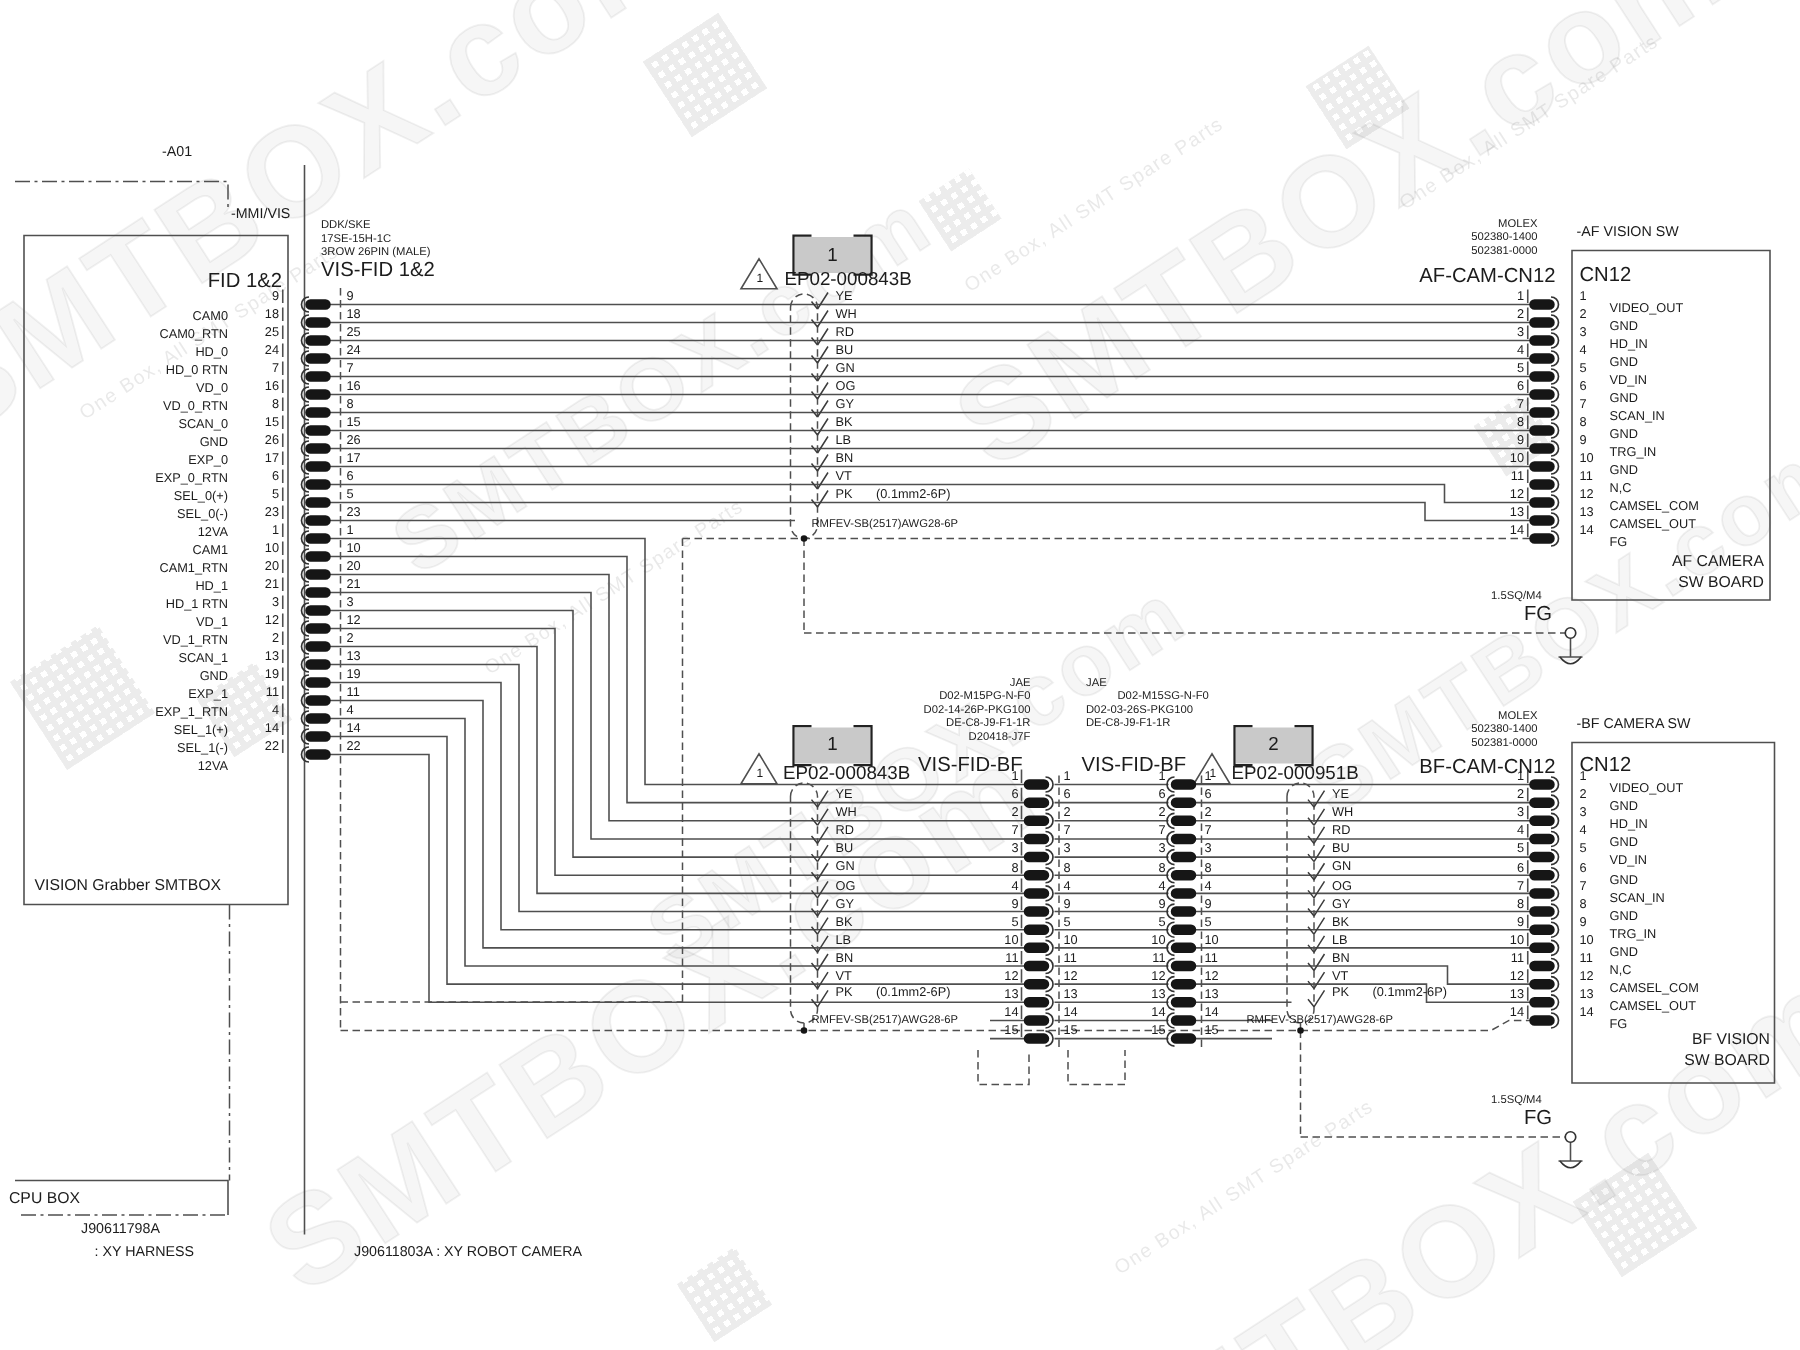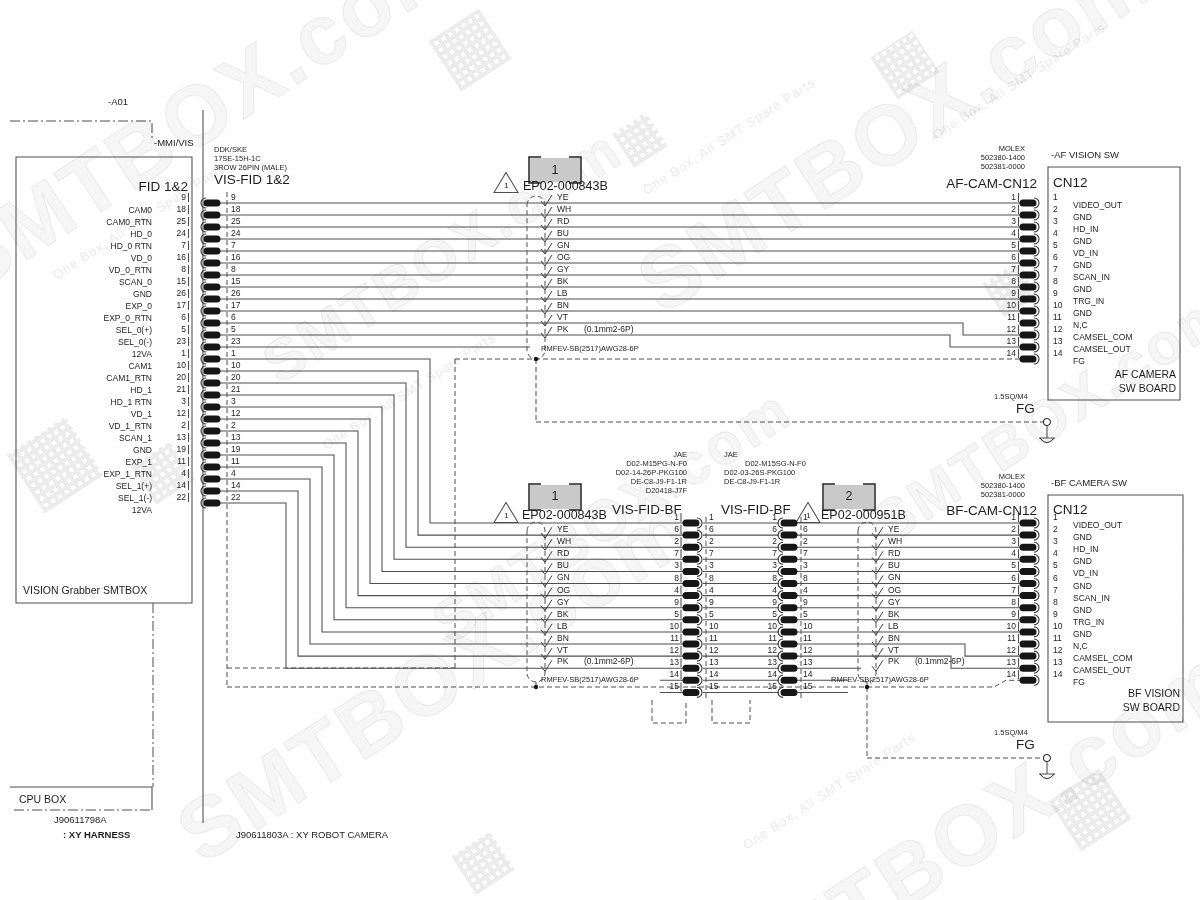--- a/index.html
+++ b/index.html
@@ -91,23 +91,23 @@
         <path d="M206 198A5 5 0 1 0 206 208M206 210A5 5 0 1 0 206 220M206 222A5 5 0 1 0 206 232M206 234A5 5 0 1 0 206 244M206 246A5 5 0 1 0 206 256M206 258A5 5 0 1 0 206 268M206 270A5 5 0 1 0 206 280M206 282A5 5 0 1 0 206 292M206 294A5 5 0 1 0 206 304M206 306A5 5 0 1 0 206 316M206 318A5 5 0 1 0 206 328M206 330A5 5 0 1 0 206 340M206 342A5 5 0 1 0 206 352M206 354A5 5 0 1 0 206 364M206 366A5 5 0 1 0 206 376M206 378A5 5 0 1 0 206 388M206 390A5 5 0 1 0 206 400M206 402A5 5 0 1 0 206 412M206 414A5 5 0 1 0 206 424M206 426A5 5 0 1 0 206 436M206 438A5 5 0 1 0 206 448M206 450A5 5 0 1 0 206 460M206 462A5 5 0 1 0 206 472M206 474A5 5 0 1 0 206 484M206 486A5 5 0 1 0 206 496M206 498A5 5 0 1 0 206 508M1034 198A5 5 0 1 1 1034 208M1034 210A5 5 0 1 1 1034 220M1034 222A5 5 0 1 1 1034 232M1034 234A5 5 0 1 1 1034 244M1034 246A5 5 0 1 1 1034 256M1034 258A5 5 0 1 1 1034 268M1034 270A5 5 0 1 1 1034 280M1034 282A5 5 0 1 1 1034 292M1034 294A5 5 0 1 1 1034 304M1034 306A5 5 0 1 1 1034 316M1034 318A5 5 0 1 1 1034 328M1034 330A5 5 0 1 1 1034 340M1034 342A5 5 0 1 1 1034 352M1034 354A5 5 0 1 1 1034 364M1034 518A5 5 0 1 1 1034 528M1034 530.1A5 5 0 1 1 1034 540.1M1034 542.2A5 5 0 1 1 1034 552.2M1034 554.3A5 5 0 1 1 1034 564.3M1034 566.4A5 5 0 1 1 1034 576.4M1034 578.5A5 5 0 1 1 1034 588.5M1034 590.6A5 5 0 1 1 1034 600.6M1034 602.7A5 5 0 1 1 1034 612.7M1034 614.8A5 5 0 1 1 1034 624.8M1034 626.9A5 5 0 1 1 1034 636.9M1034 639A5 5 0 1 1 1034 649M1034 651.1A5 5 0 1 1 1034 661.1M1034 663.2A5 5 0 1 1 1034 673.2M1034 675.3A5 5 0 1 1 1034 685.3M697 518A5 5 0 1 1 697 528M783 518A5 5 0 1 0 783 528M697 530.1A5 5 0 1 1 697 540.1M783 530.1A5 5 0 1 0 783 540.1M697 542.2A5 5 0 1 1 697 552.2M783 542.2A5 5 0 1 0 783 552.2M697 554.3A5 5 0 1 1 697 564.3M783 554.3A5 5 0 1 0 783 564.3M697 566.4A5 5 0 1 1 697 576.4M783 566.4A5 5 0 1 0 783 576.4M697 578.5A5 5 0 1 1 697 588.5M783 578.5A5 5 0 1 0 783 588.5M697 590.6A5 5 0 1 1 697 600.6M783 590.6A5 5 0 1 0 783 600.6M697 602.7A5 5 0 1 1 697 612.7M783 602.7A5 5 0 1 0 783 612.7M697 614.8A5 5 0 1 1 697 624.8M783 614.8A5 5 0 1 0 783 624.8M697 626.9A5 5 0 1 1 697 636.9M783 626.9A5 5 0 1 0 783 636.9M697 639A5 5 0 1 1 697 649M783 639A5 5 0 1 0 783 649M697 651.1A5 5 0 1 1 697 661.1M783 651.1A5 5 0 1 0 783 661.1M697 663.2A5 5 0 1 1 697 673.2M783 663.2A5 5 0 1 0 783 673.2M697 675.3A5 5 0 1 1 697 685.3M783 675.3A5 5 0 1 0 783 685.3M697 687.4A5 5 0 1 1 697 697.4M783 687.4A5 5 0 1 0 783 697.4M1043.5 422a3.5 3.5 0 1 0 7 0a3.5 3.5 0 1 0 -7 0M1040 438Q1047 447 1054 438M1043.5 758a3.5 3.5 0 1 0 7 0a3.5 3.5 0 1 0 -7 0M1040 774Q1047 783 1054 774"></path>
       </g>
       <g fill="#161616" stroke="none">
         <path d="M536 359m-2.2 0a2.2 2.2 0 1 0 4.4 0a2.2 2.2 0 1 0 -4.4 0M536 687m-2.2 0a2.2 2.2 0 1 0 4.4 0a2.2 2.2 0 1 0 -4.4 0M867 687m-2.2 0a2.2 2.2 0 1 0 4.4 0a2.2 2.2 0 1 0 -4.4 0"></path>
       </g>
     </svg>
 
   <div class="lbl s9" style="left:108px;top:96px;">-A01</div>
   <div class="lbl s9" style="left:154px;top:137px;">-MMI/VIS</div>
   <div class="lbl s10" style="left:23px;top:584px;">VISION Grabber SMTBOX</div>
-  <div class="lbl s10" style="left:19px;top:793px;">CPU BOX</div>
+  <div class="lbl s10" style="left:6px;top:793px;">CPU BOX</div>
   <div class="lbl s9" style="left:54px;top:814px;">J90611798A</div>
-  <div class="lbl s9" style="left:63px;top:829px;font-weight:bold;">: XY HARNESS</div>
+  <div class="lbl s9" style="left:63px;top:829px;">: XY HARNESS</div>
   <div class="lbl s9" style="left:236px;top:829px;">J90611803A : XY ROBOT CAMERA</div>
 
   <div class="lbl s13 tr" style="left:105px;top:179px;width:83px;">FID 1&amp;2</div>
   <div class="lbl s7" style="left:214px;top:145px;">DDK/SKE</div>
   <div class="lbl s7" style="left:214px;top:154px;">17SE-15H-1C</div>
   <div class="lbl s7" style="left:214px;top:163px;">3ROW 26PIN (MALE)</div>
   <div class="lbl s13" style="left:214px;top:172px;">VIS-FID 1&amp;2</div>
 
   <div class="lbl s12 ctr" style="left:530px;top:163px;width:50px;">1</div>
   <div class="lbl ctr" style="left:500px;top:181px;width:13px;font-size:8px;">1</div>

